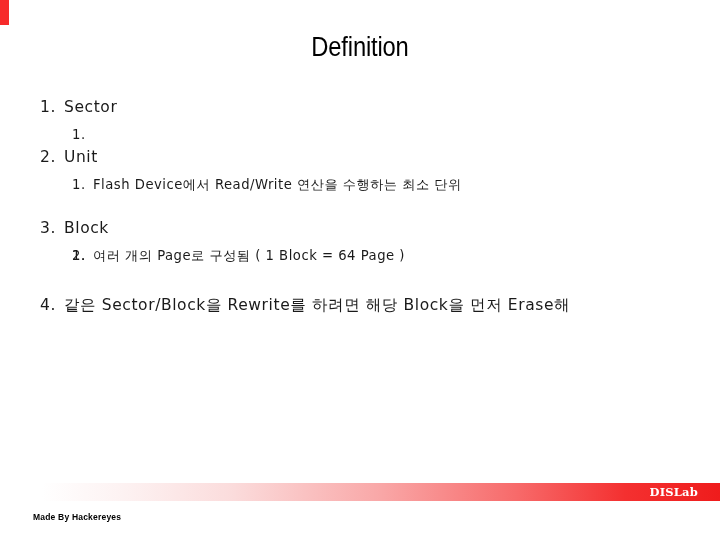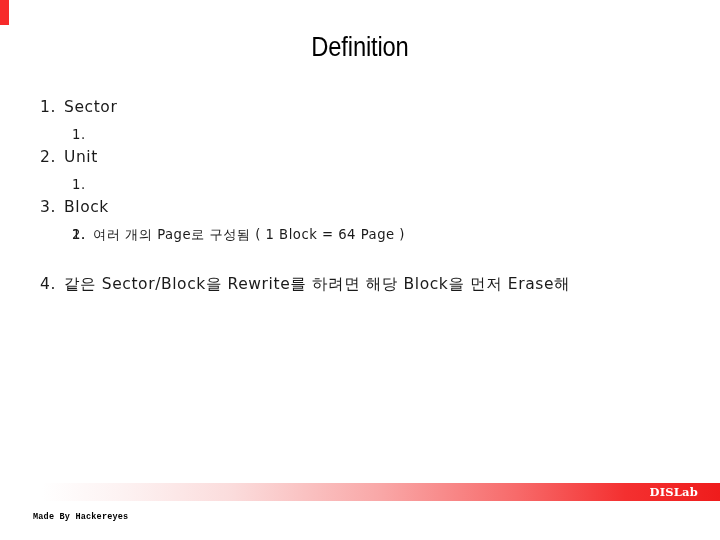--- a/index.html
+++ b/index.html
@@ -131,21 +131,21 @@
     font-weight: 700;
     color: #ffffff;
     letter-spacing: 0.2px;
   }
 
   
   #footer-credit {
     position: absolute;
     left: 33px;
     top: 512px;
-    font-family: Liberation Mono, monospace;
+    font-family: Liberation Sans, sans-serif;
     font-size: 8.5px;
     font-weight: 700;
     color: #000000;
     letter-spacing: 0.2px;
   }
   #page-number {
     position: absolute;
     left: 658px;
     top: 510px;
     font-family: "DejaVu Serif", serif;
@@ -175,20 +175,21 @@
 
   <div class="gap-lg"></div>
 
   <div class="level1">
     <span class="marker">2.</span>
     <span class="l1text">Unit</span>
   </div>
   <div class="gap-sm"></div>
   <div class="level2">
     <span class="marker">1.</span>
+    <span class="l2text">Flash Device에서 Read/Write 연산을 수행하는 최소 단위</span>
   </div>
 
   <div class="gap-lg"></div>
 
   <div class="level1">
     <span class="marker">3.</span>
     <span class="l1text">Block</span>
   </div>
   <div class="gap-sm"></div>
   <div class="level2">

